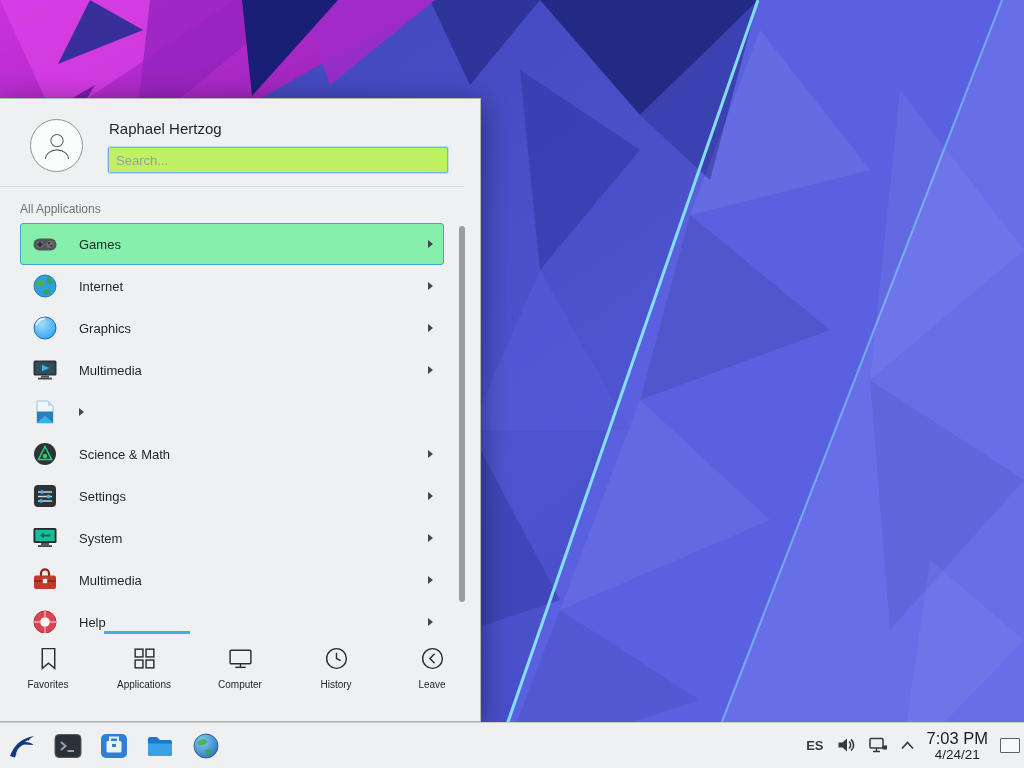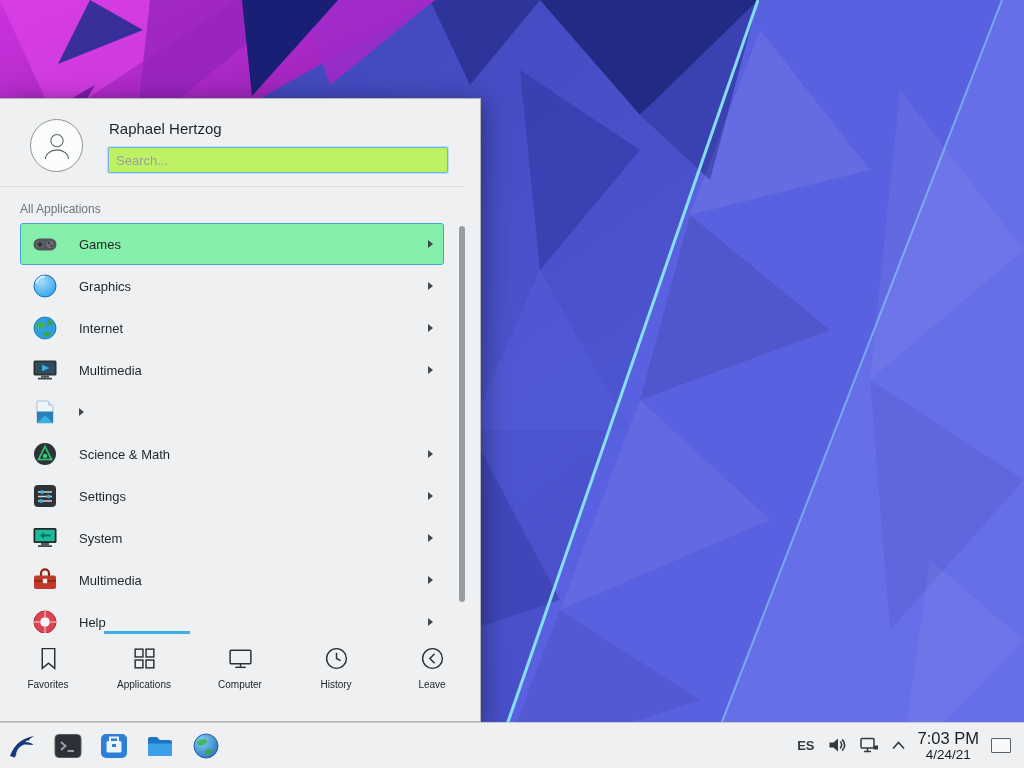--- a/index.html
+++ b/index.html
@@ -51,21 +51,21 @@
 
   
   .taskbar {
     position:absolute; left:0; bottom:0; width:1024px; height:46px;
     background:#eff0f1; border-top:1px solid #c8c9cb;
     display:flex; align-items:center; z-index:6;
   }
   .tb-launchers { display:flex; align-items:center; gap:12px; padding-left:5px; }
   .tb-btn { width:34px; height:34px; border:none; background:transparent; display:flex; align-items:center; justify-content:center; }
   .tb-btn svg { width:30px; height:30px; display:block; }
-  .tb-right { margin-left:auto; display:flex; align-items:center; gap:12px; padding-right:13px; }
+  .tb-right { margin-left:auto; display:flex; align-items:center; gap:12px; padding-right:4px; }
   .kb-layout { font-size:13px; font-weight:bold; color:#363b40; }
   .tray-icon svg { width:20px; height:20px; display:block; }
   .caret-icon svg { width:15px; height:11px; display:block; }
   .clock { text-align:center; line-height:1.12; color:#1b1e21; }
   .clock-time { font-size:16.5px; }
   .clock-date { font-size:13.5px; }
   .show-desktop { width:20px; height:15px; border:1px solid #5c6166; background:#f7f8f9; border-radius:1px; }
 </style>
 </head>
 <body>
@@ -143,45 +143,45 @@
           <circle cx="20.4" cy="15.8" r="1.1" fill="#33373a"></circle>
         </svg>
       </span>
       <span class="cat-label">Games</span>
       <span class="cat-arrow"></span>
     </div>
 
     <div class="cat-row">
       <span class="cat-icon">
         <svg viewBox="0 0 28 28">
+          <circle cx="14" cy="14" r="11" fill="#2f9fe0"></circle>
+          <path d="M4.5 11 Q9 6.5 13 9 Q16 11 11.5 13.8 Q6.5 15.8 4.8 13 Z" fill="#43b05c"></path>
+          <path d="M16 4.5 Q21 6.5 22.3 11 Q19 13 16 9.8 Z" fill="#3aa352"></path>
+          <path d="M12 18.5 Q17 16.5 20.2 19.2 Q18 23.4 13 22.3 Z" fill="#3aa352"></path>
+          <circle cx="14" cy="14" r="11" fill="none" stroke="#1878b4" stroke-width="0.9"></circle>
+        </svg>
+      </span>
+      <span class="cat-label">Internet</span>
+      <span class="cat-arrow"></span>
+    </div>
+
+    <div class="cat-row">
+      <span class="cat-icon">
+        <svg viewBox="0 0 28 28">
           <defs>
               <radialGradient id="g-orb" cx="0.35" cy="0.3" r="0.9">
             <stop offset="0" stop-color="#a8dcf8"></stop>
                 <stop offset="1" stop-color="#1d99f3"></stop>
           </radialGradient>
             </defs>
           <circle cx="14" cy="14" r="11" fill="url(#g-orb)" stroke="#1272b8" stroke-width="1"></circle>
           <path d="M5.5 10.5 A9.5 9.5 0 0 1 13 4.6" stroke="#e2f4ff" stroke-width="2" fill="none" stroke-linecap="round"></path>
         </svg>
       </span>
       <span class="cat-label">Graphics</span>
-      <span class="cat-arrow"></span>
-    </div>
-
-    <div class="cat-row">
-      <span class="cat-icon">
-        <svg viewBox="0 0 28 28">
-          <circle cx="14" cy="14" r="11" fill="#2f9fe0"></circle>
-          <path d="M4.5 11 Q9 6.5 13 9 Q16 11 11.5 13.8 Q6.5 15.8 4.8 13 Z" fill="#43b05c"></path>
-          <path d="M16 4.5 Q21 6.5 22.3 11 Q19 13 16 9.8 Z" fill="#3aa352"></path>
-          <path d="M12 18.5 Q17 16.5 20.2 19.2 Q18 23.4 13 22.3 Z" fill="#3aa352"></path>
-          <circle cx="14" cy="14" r="11" fill="none" stroke="#1878b4" stroke-width="0.9"></circle>
-        </svg>
-      </span>
-      <span class="cat-label">Internet</span>
       <span class="cat-arrow"></span>
     </div>
 
     <div class="cat-row">
       <span class="cat-icon">
         <svg viewBox="0 0 28 28">
           <rect x="2.5" y="4.5" width="23" height="15" rx="1.5" fill="#2e3338"></rect>
           <rect x="4.3" y="6.3" width="19.4" height="11.4" fill="#3daee9" opacity="0.22"></rect>
           <polygon points="11,8.8 18.4,12 11,15.2" fill="#3daee9"></polygon>
           <rect x="10" y="19.5" width="8" height="2.2" fill="#53575b"></rect>

